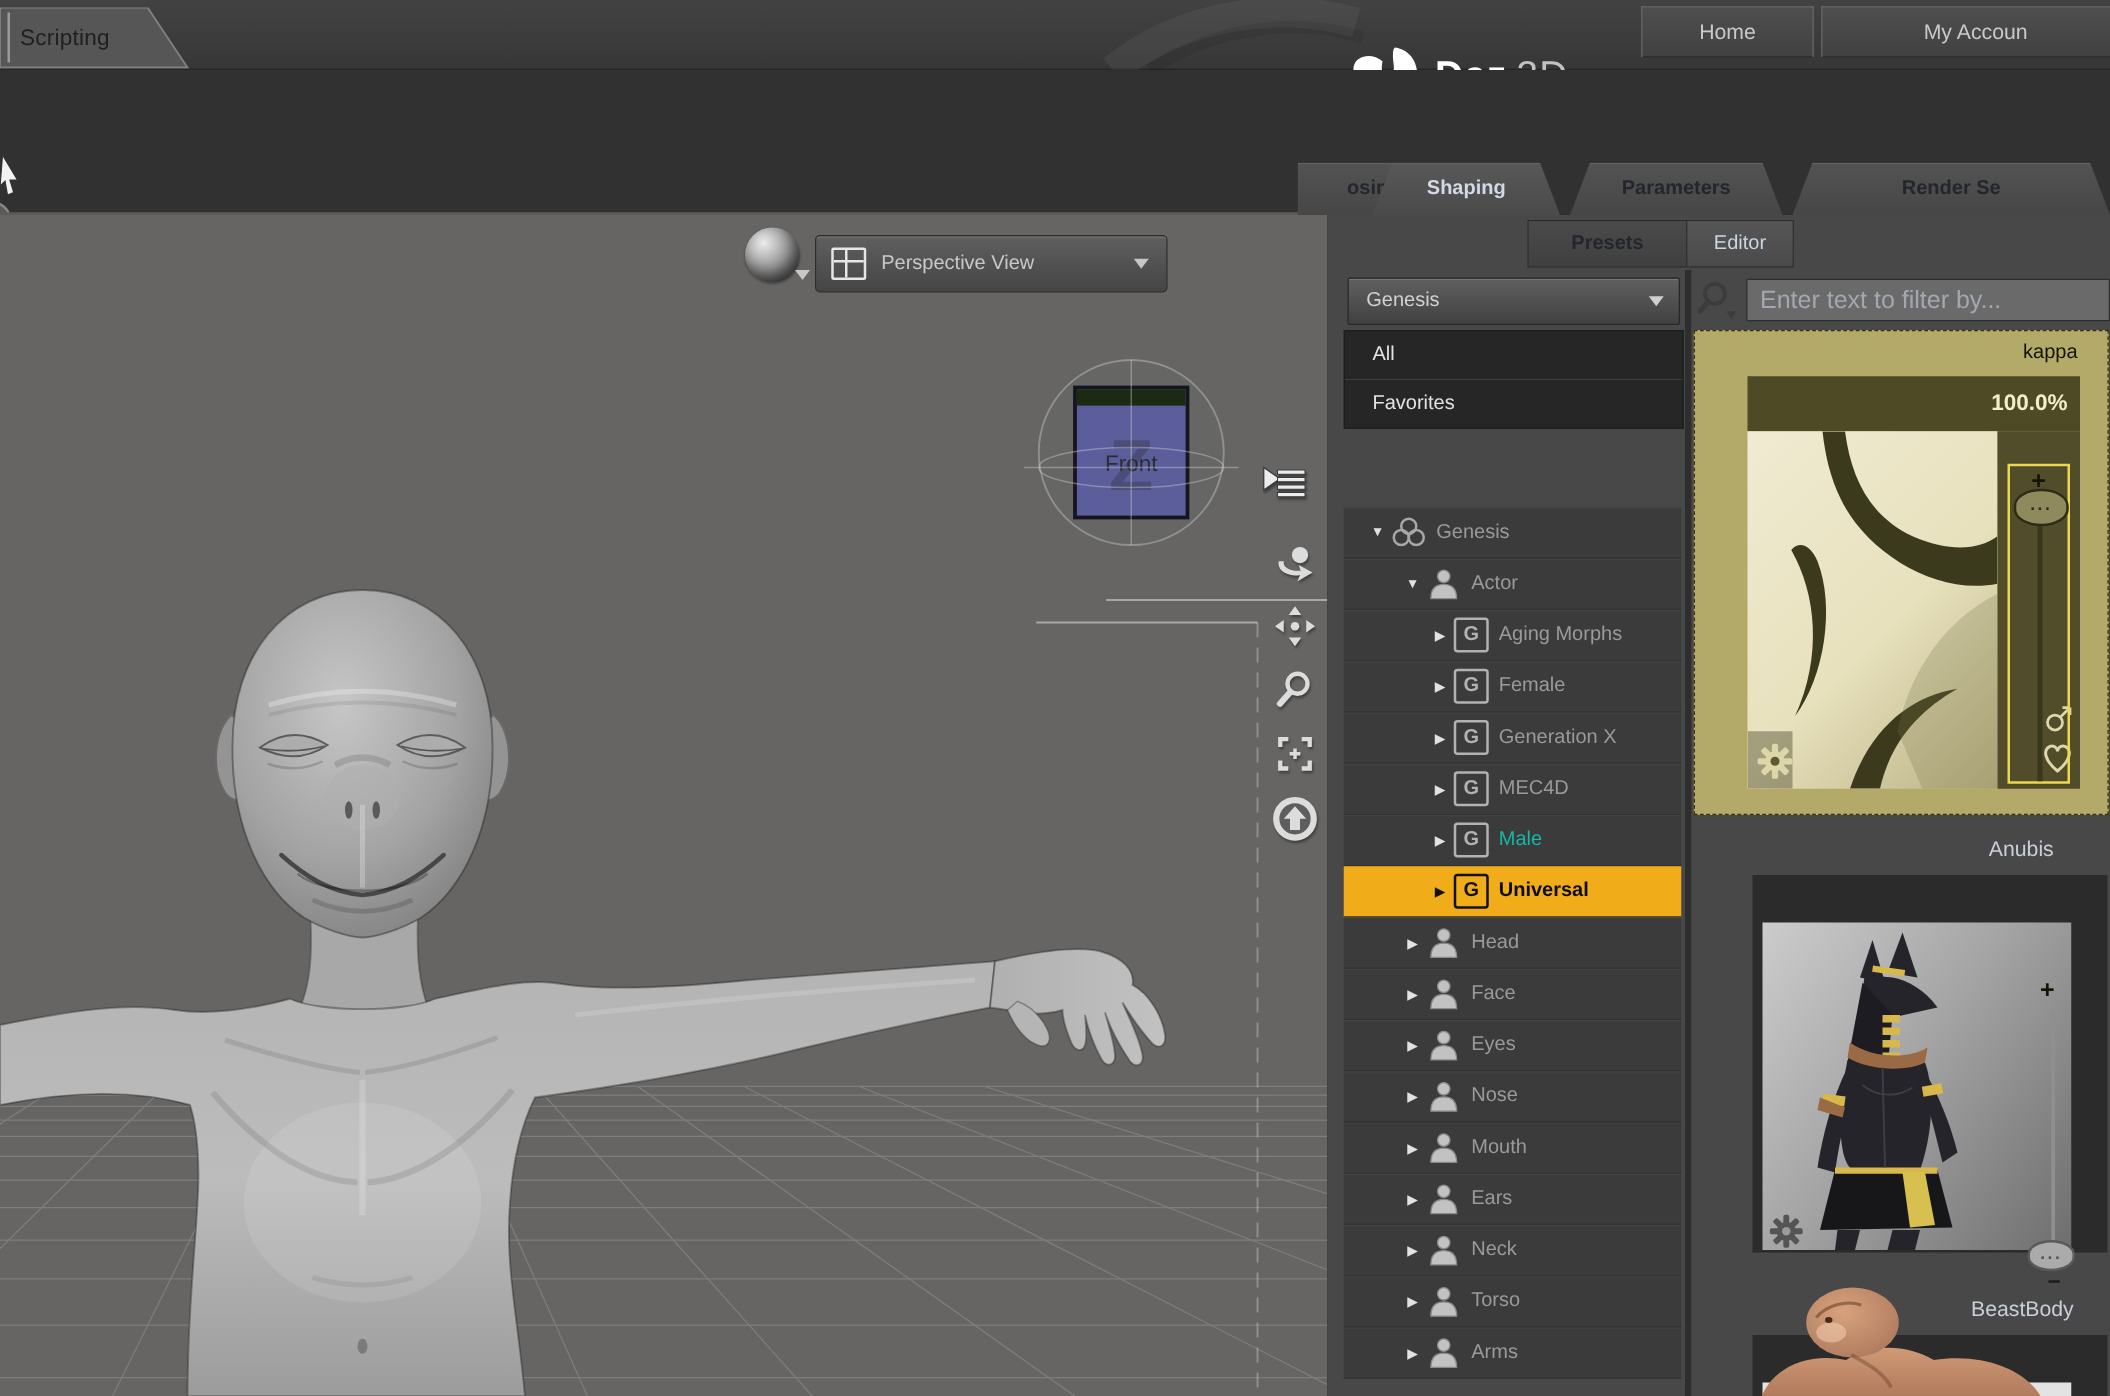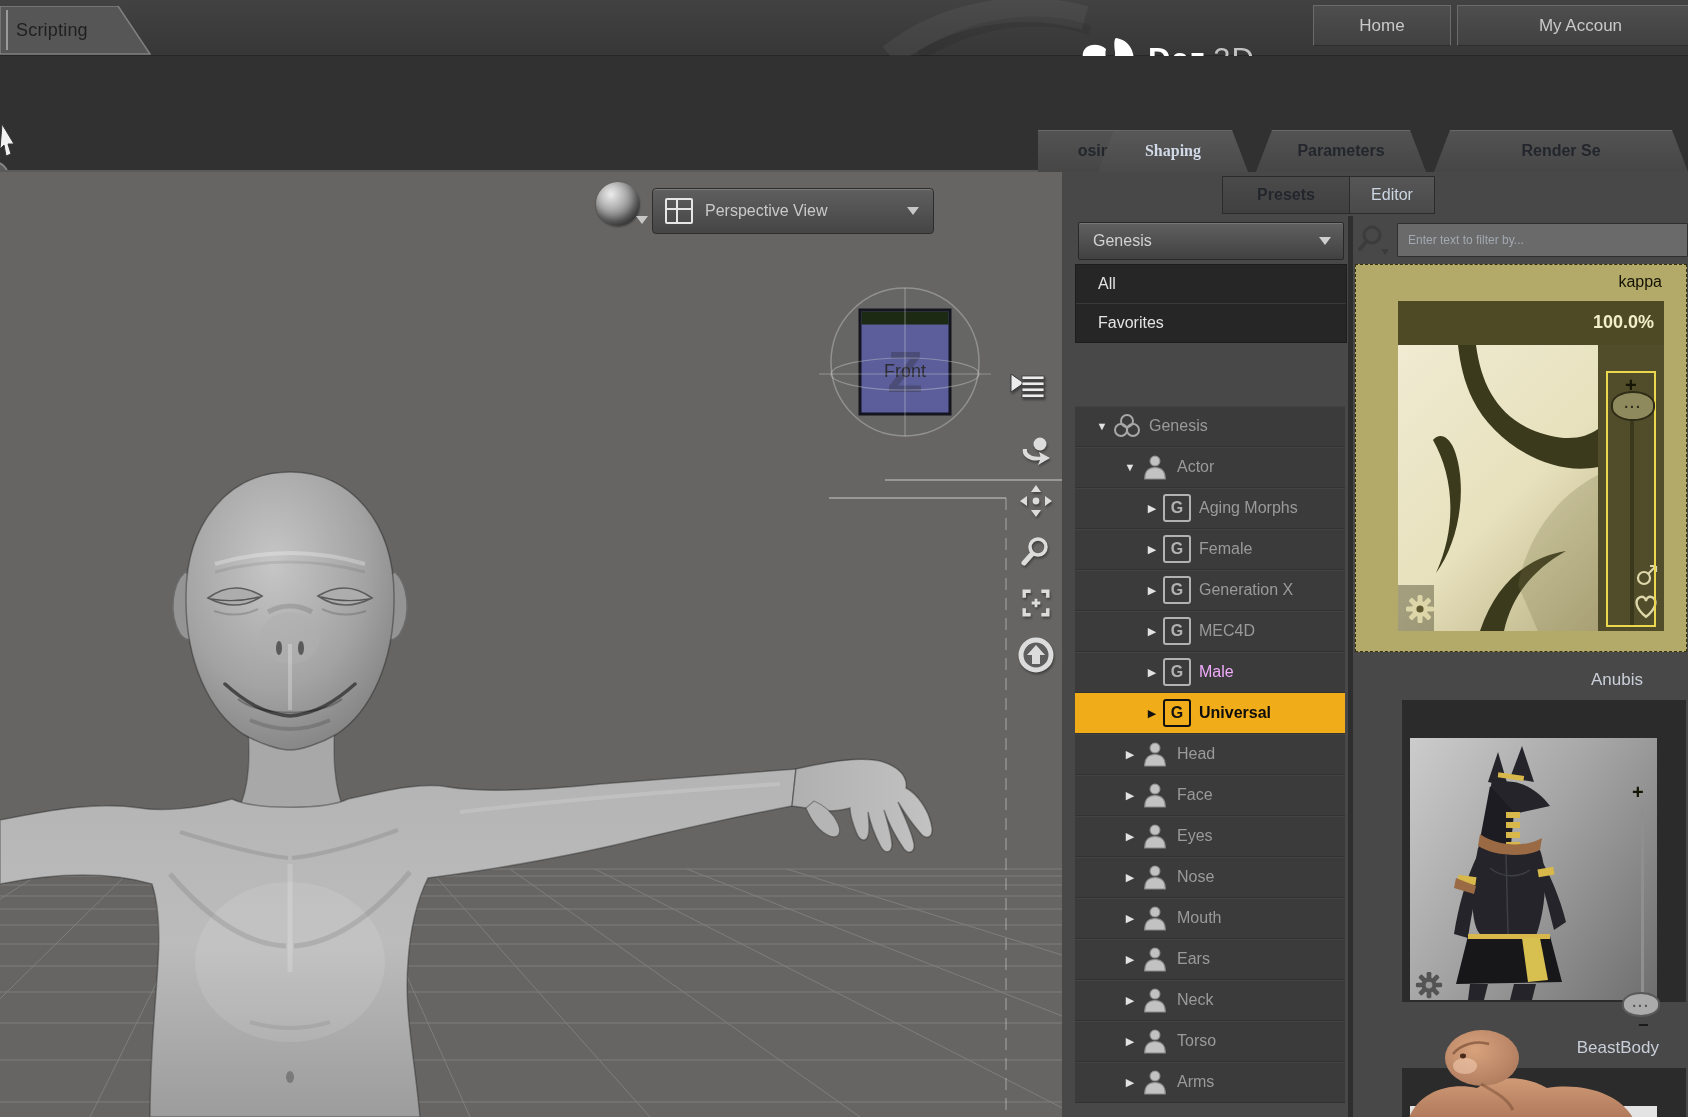--- a/index.html
+++ b/index.html
@@ -38,21 +38,21 @@
   .pane-icon{filter:drop-shadow(1px 2px 1px rgba(0,0,0,.4));}
   #pane-icon-a{left:1028px;top:136px;}
   #pane-icon-b{left:1008px;top:196px;z-index:6;}
   #cursor-artifact{left:0;top:62px;}
   
   #panel{left:1062px;top:120px;width:626px;height:997px;background:#313131;}
   #panel-body{position:absolute;left:0;top:52px;width:626px;height:945px;background:#484848;}
   .tab{position:absolute;top:10px;height:42px;display:flex;align-items:center;justify-content:center;
     font-size:16px;font-weight:bold;color:#23262c;background:linear-gradient(#535353,#464646);
     clip-path:polygon(16px 0, calc(100% - 16px) 0, 100% 100%, 0 100%);box-shadow:inset 0 1px 0 #686868;}
-  .tab.active{background:linear-gradient(#585858,#4a4a4a);color:#d2dae8;font-family:Liberation Serif, serif;}
+  .tab.active{background:linear-gradient(#585858,#4a4a4a);color:#d2dae8;}
   #tab-posing{left:-24px;width:122px;clip-path:polygon(0 0, calc(100% - 16px) 0, 100% 100%, 0 100%);}
   #tab-shaping{left:36px;width:150px;}
   #tab-parameters{left:194px;width:170px;}
   #tab-render{left:372px;width:254px;}
   .subtab-wrap{position:absolute;left:160px;top:56px;height:36px;display:flex;border:1px solid #2b2b2b;}
   .subtab{height:36px;display:flex;align-items:center;justify-content:center;font-size:16px;color:#23262c;
     background:linear-gradient(#4a4a4a,#404040);border-right:1px solid #2b2b2b;font-weight:bold;}
   .subtab:last-child{border-right:none;}
   .subtab.active{background:linear-gradient(#565656,#4a4a4a);color:#ccd5e2;font-weight:normal;}
   #subtab-presets{width:126px;}
@@ -68,31 +68,31 @@
   #tree-rows{left:13px;top:286px;width:270px;}
   .tree-row{height:40px;display:flex;align-items:center;background:#3b3b3b;border-bottom:1px solid #323232;box-shadow:inset 0 1px 0 #434343;}
   .tree-row .arrow{width:14px;font-size:11px;color:#e2e2e2;flex:0 0 auto;text-align:center;}
   .tree-row.d0{padding-left:20px;}
   .tree-row.d1{padding-left:48px;}
   .tree-row.d2{padding-left:70px;}
   .node-icon{width:28px;height:28px;margin-left:4px;flex:0 0 auto;display:flex;align-items:center;justify-content:center;}
   .g-box{width:24px;height:24px;border:2px solid #b2b2b2;border-radius:3px;color:#b2b2b2;font-size:16px;font-weight:bold;
     display:flex;align-items:center;justify-content:center;}
   .tree-label{margin-left:8px;font-size:16px;color:#9a9a9a;white-space:nowrap;}
-  .tree-row.bright .tree-label{color:#f0abfc;}
+  .tree-row.bright .tree-label{color:#14b8a6;}
   .tree-row.italic .tree-label{font-style:italic;}
   .tree-row.selected{background:#f0ad19;box-shadow:none;}
   .tree-row.selected .arrow{color:#111;}
   .tree-row.selected .g-box{border-color:#111;color:#111;}
   .tree-row.selected .tree-label{color:#0d0d0d;font-weight:bold;}
   #col-divider{left:286px;top:96px;width:5px;height:901px;background:#2e2e2e;}
   
   #search-row{left:293px;top:100px;width:333px;height:40px;display:flex;align-items:center;}
   #search-input{margin-left:42px;width:288px;height:32px;background:#6a6a6a;border:1px solid #2f2f2f;border-radius:1px;
-    color:#dadee4;font-size:12px;padding:0 10px;outline:none;font-family:"Liberation Sans",sans-serif;}
+    color:#dadee4;font-size:20px;padding:0 10px;outline:none;font-family:"Liberation Sans",sans-serif;}
   #search-input::placeholder{color:#a3a8b0;}
   #kappa-card{left:293px;top:144px;width:332px;height:388px;background:#b3aa6a;border:1px dashed #35310e;box-sizing:border-box;}
   #kappa-name{position:absolute;right:24px;top:8px;font-size:16px;color:#141202;}
   #kappa-strip{position:absolute;left:42px;top:36px;width:266px;height:44px;background:#4e4a26;}
   #kappa-value{position:absolute;right:10px;top:11px;font-size:18px;font-weight:bold;color:#f3eecb;}
   #kappa-thumb{position:absolute;left:42px;top:80px;width:200px;height:286px;background:linear-gradient(135deg,#f0ebd2 0%,#e7e1bd 55%,#b9b083 100%);overflow:hidden;}
   #kappa-sliderzone{position:absolute;left:242px;top:80px;width:66px;height:286px;background:#514d2a;}
   #kappa-slider-box{position:absolute;left:8px;top:26px;width:50px;height:256px;border:2px solid #ecd84e;box-sizing:border-box;}
   .plus-glyph{font-size:20px;font-weight:bold;color:#151505;line-height:1;}
   .knob{background:#8f8a5e;border:2px solid #2e2c16;border-radius:50%/45%;display:flex;align-items:center;justify-content:center;

